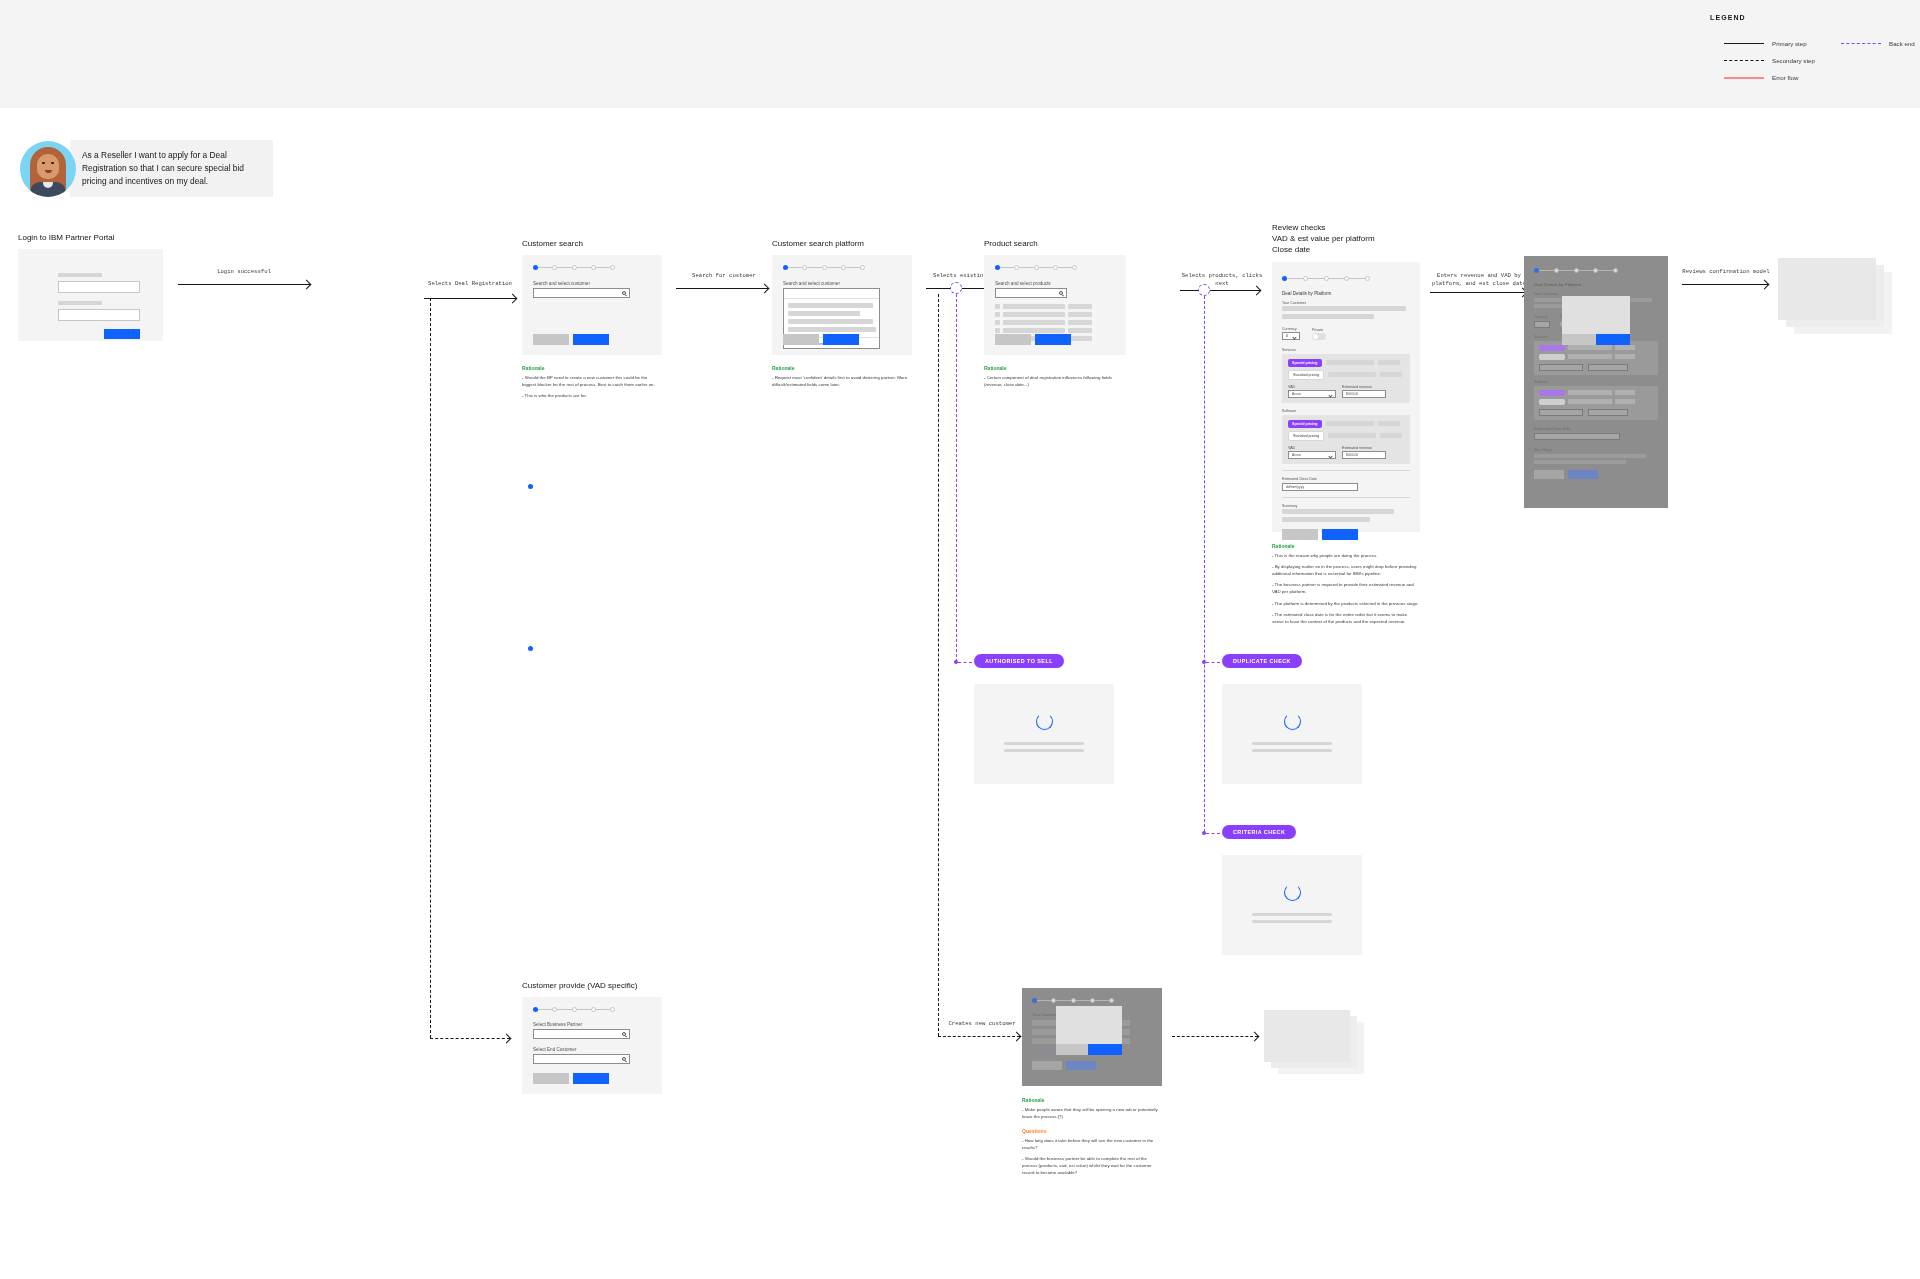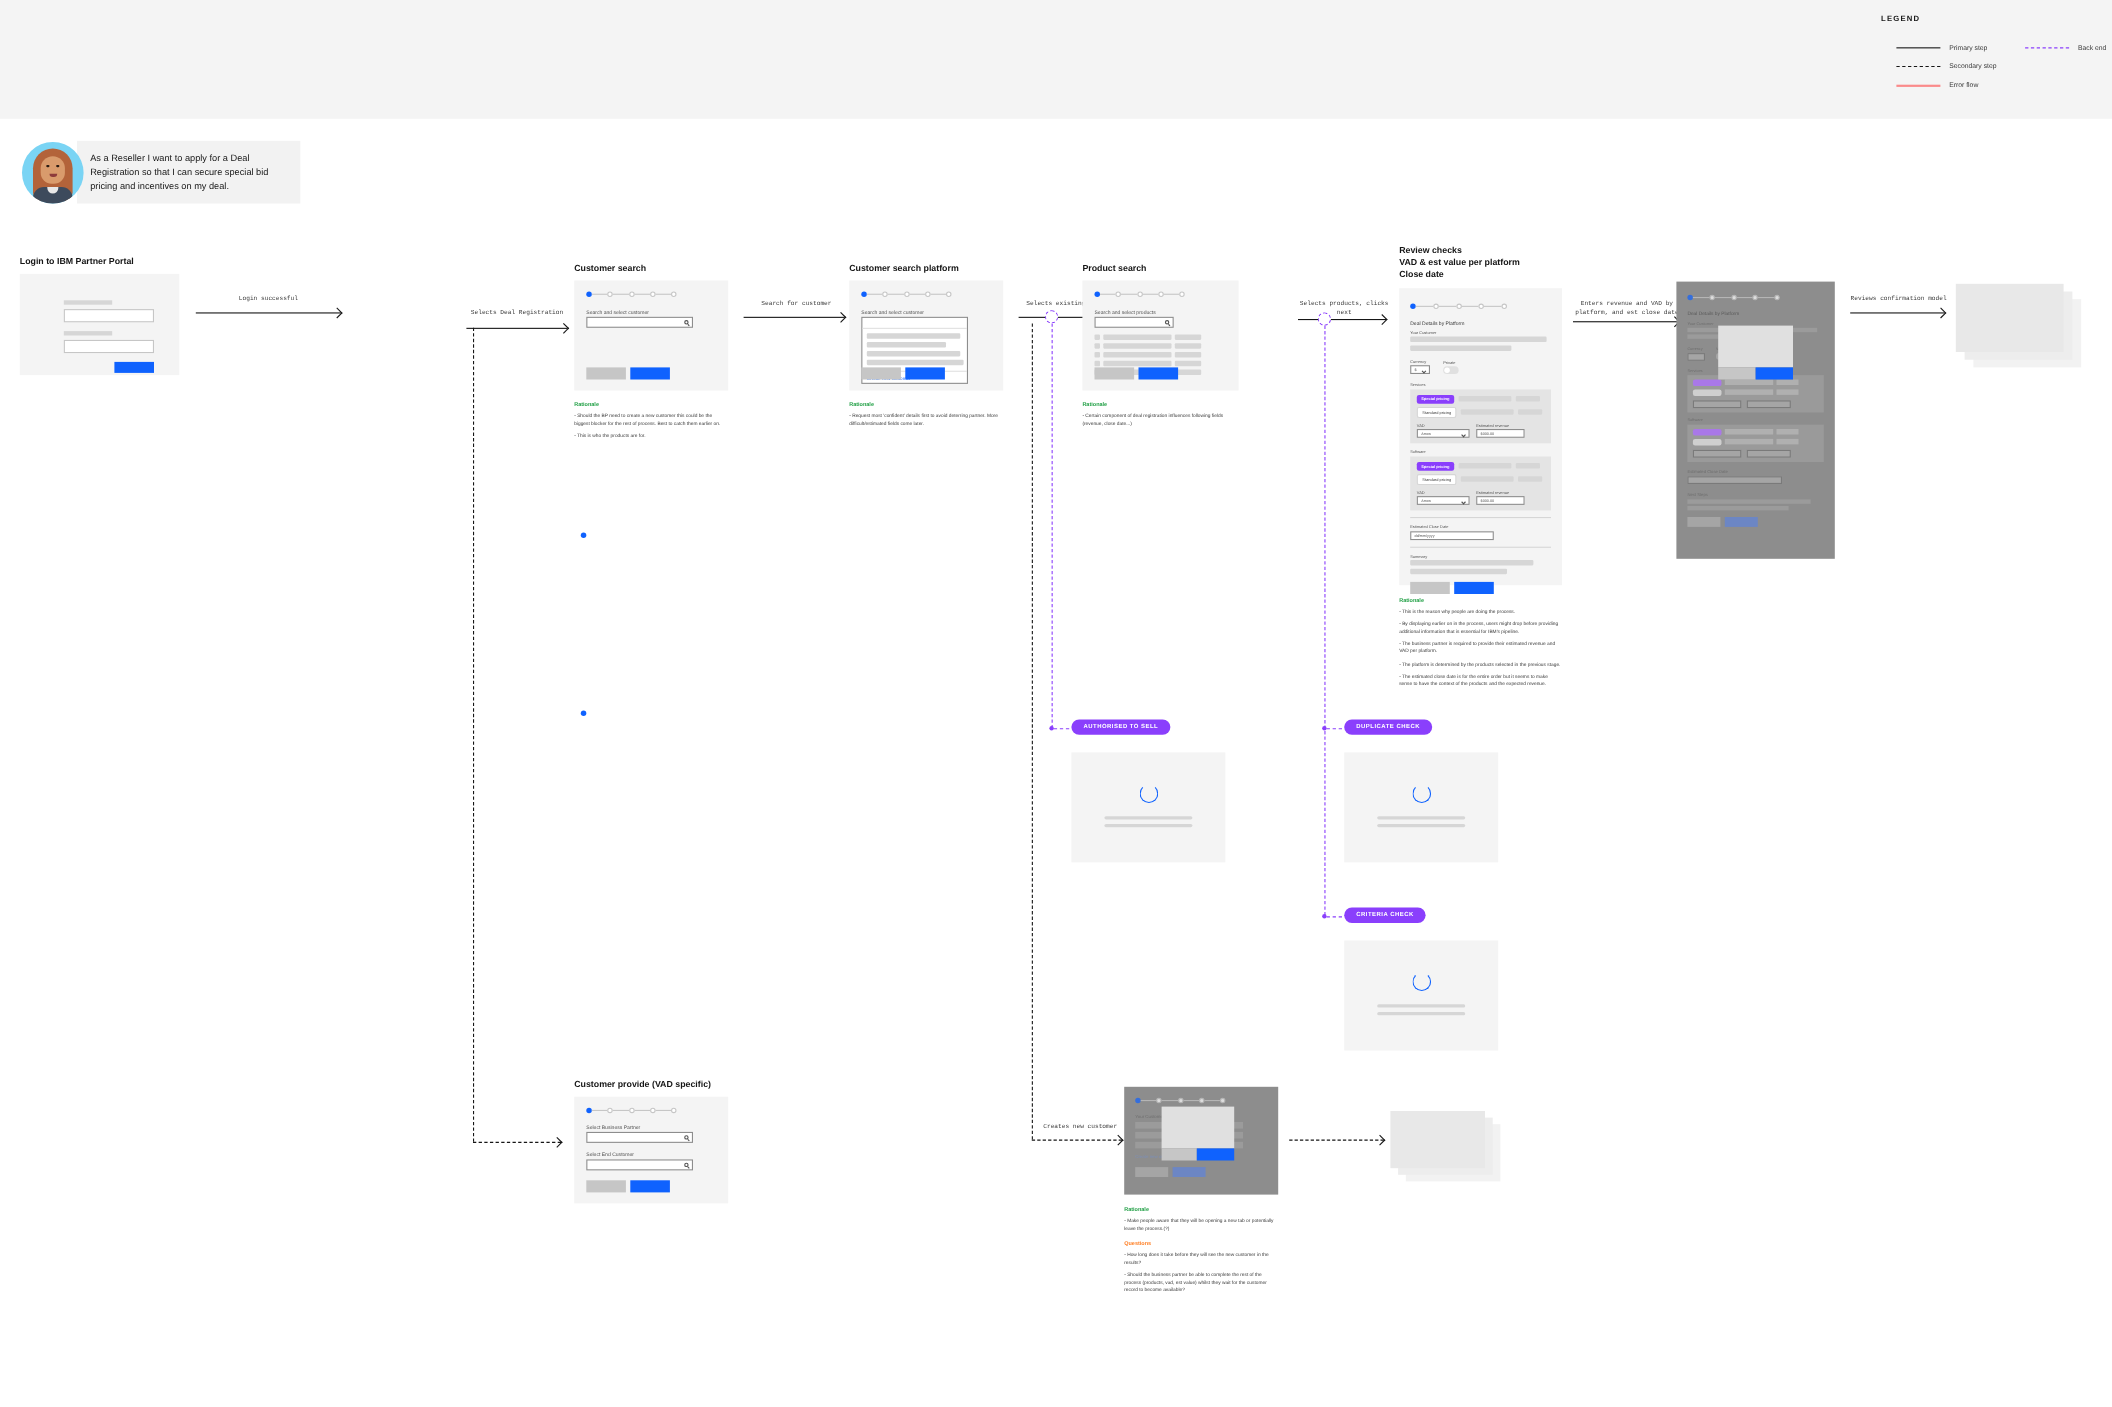--- a/index.html
+++ b/index.html
@@ -36,21 +36,21 @@
   }
   .legend-col { display:flex; flex-direction:column; gap:10px; }
   .legend-row { display:flex; align-items:center; gap:8px; }
   .legend-swatch { width:40px; height:0; border-top:1.4px solid #161616; }
   .legend-swatch.dashed { border-top:1.4px dashed #161616; }
   .legend-swatch.error { border-top:2px solid #fa8a8a; }
   .legend-swatch.backend { border-top:1.4px dashed #8a3ffc; }
   .legend-label { font-size:6.2px; color:#393939; white-space:nowrap; }
 
   
-  .persona { position:absolute; left:20px; top:128px; display:flex; align-items:center; }
+  .persona { position:absolute; left:20px; top:140px; display:flex; align-items:center; }
   .avatar {
     width:56px; height:56px; border-radius:50%;
     background:#7ad4f4; position:relative; overflow:hidden; flex:0 0 auto;
     z-index:2;
   }
   .av-hair { position:absolute; left:10px; top:6px; width:36px; height:48px;
     background:#b3633a; border-radius:18px 18px 8px 8px; }
   .av-face { position:absolute; left:17px; top:13px; width:22px; height:25px;
     background:#d99b6c; border-radius:11px 11px 10px 10px; }
   .av-eye { position:absolute; width:2.5px; height:2.5px; background:#2a1b12; border-radius:50%; top:21px; }
@@ -62,21 +62,21 @@
   .av-collar { position:absolute; left:23px; top:41px; width:10px; height:6px;
     background:#e8e8e8; border-radius:0 0 5px 5px; }
   .persona-text {
     background:#f2f2f2; padding:9px 12px; margin-left:-6px;
     font-size:8.4px; line-height:1.55; color:#161616; width:203px;
   }
 
   
   .node { position:absolute; }
   .node-title {
-    font-size:8px; font-weight:700; color:#161616; line-height:1.4;
+    font-size:8px; font-weight:400; color:#161616; line-height:1.4;
     margin-bottom:6px; white-space:pre-line;
   }
   .screen { background:#f4f4f4; position:relative; }
 
   
   .stepper { display:flex; align-items:center; padding:10px 0 0 0; }
   .step-dot { width:5px; height:5px; border-radius:50%; background:#0f62fe; flex:0 0 auto; }
   .step-dot.empty { background:#fff; border:1px solid #c6c6c6; width:5px; height:5px; }
   .step-line { height:1px; background:#c6c6c6; flex:1; }
 

